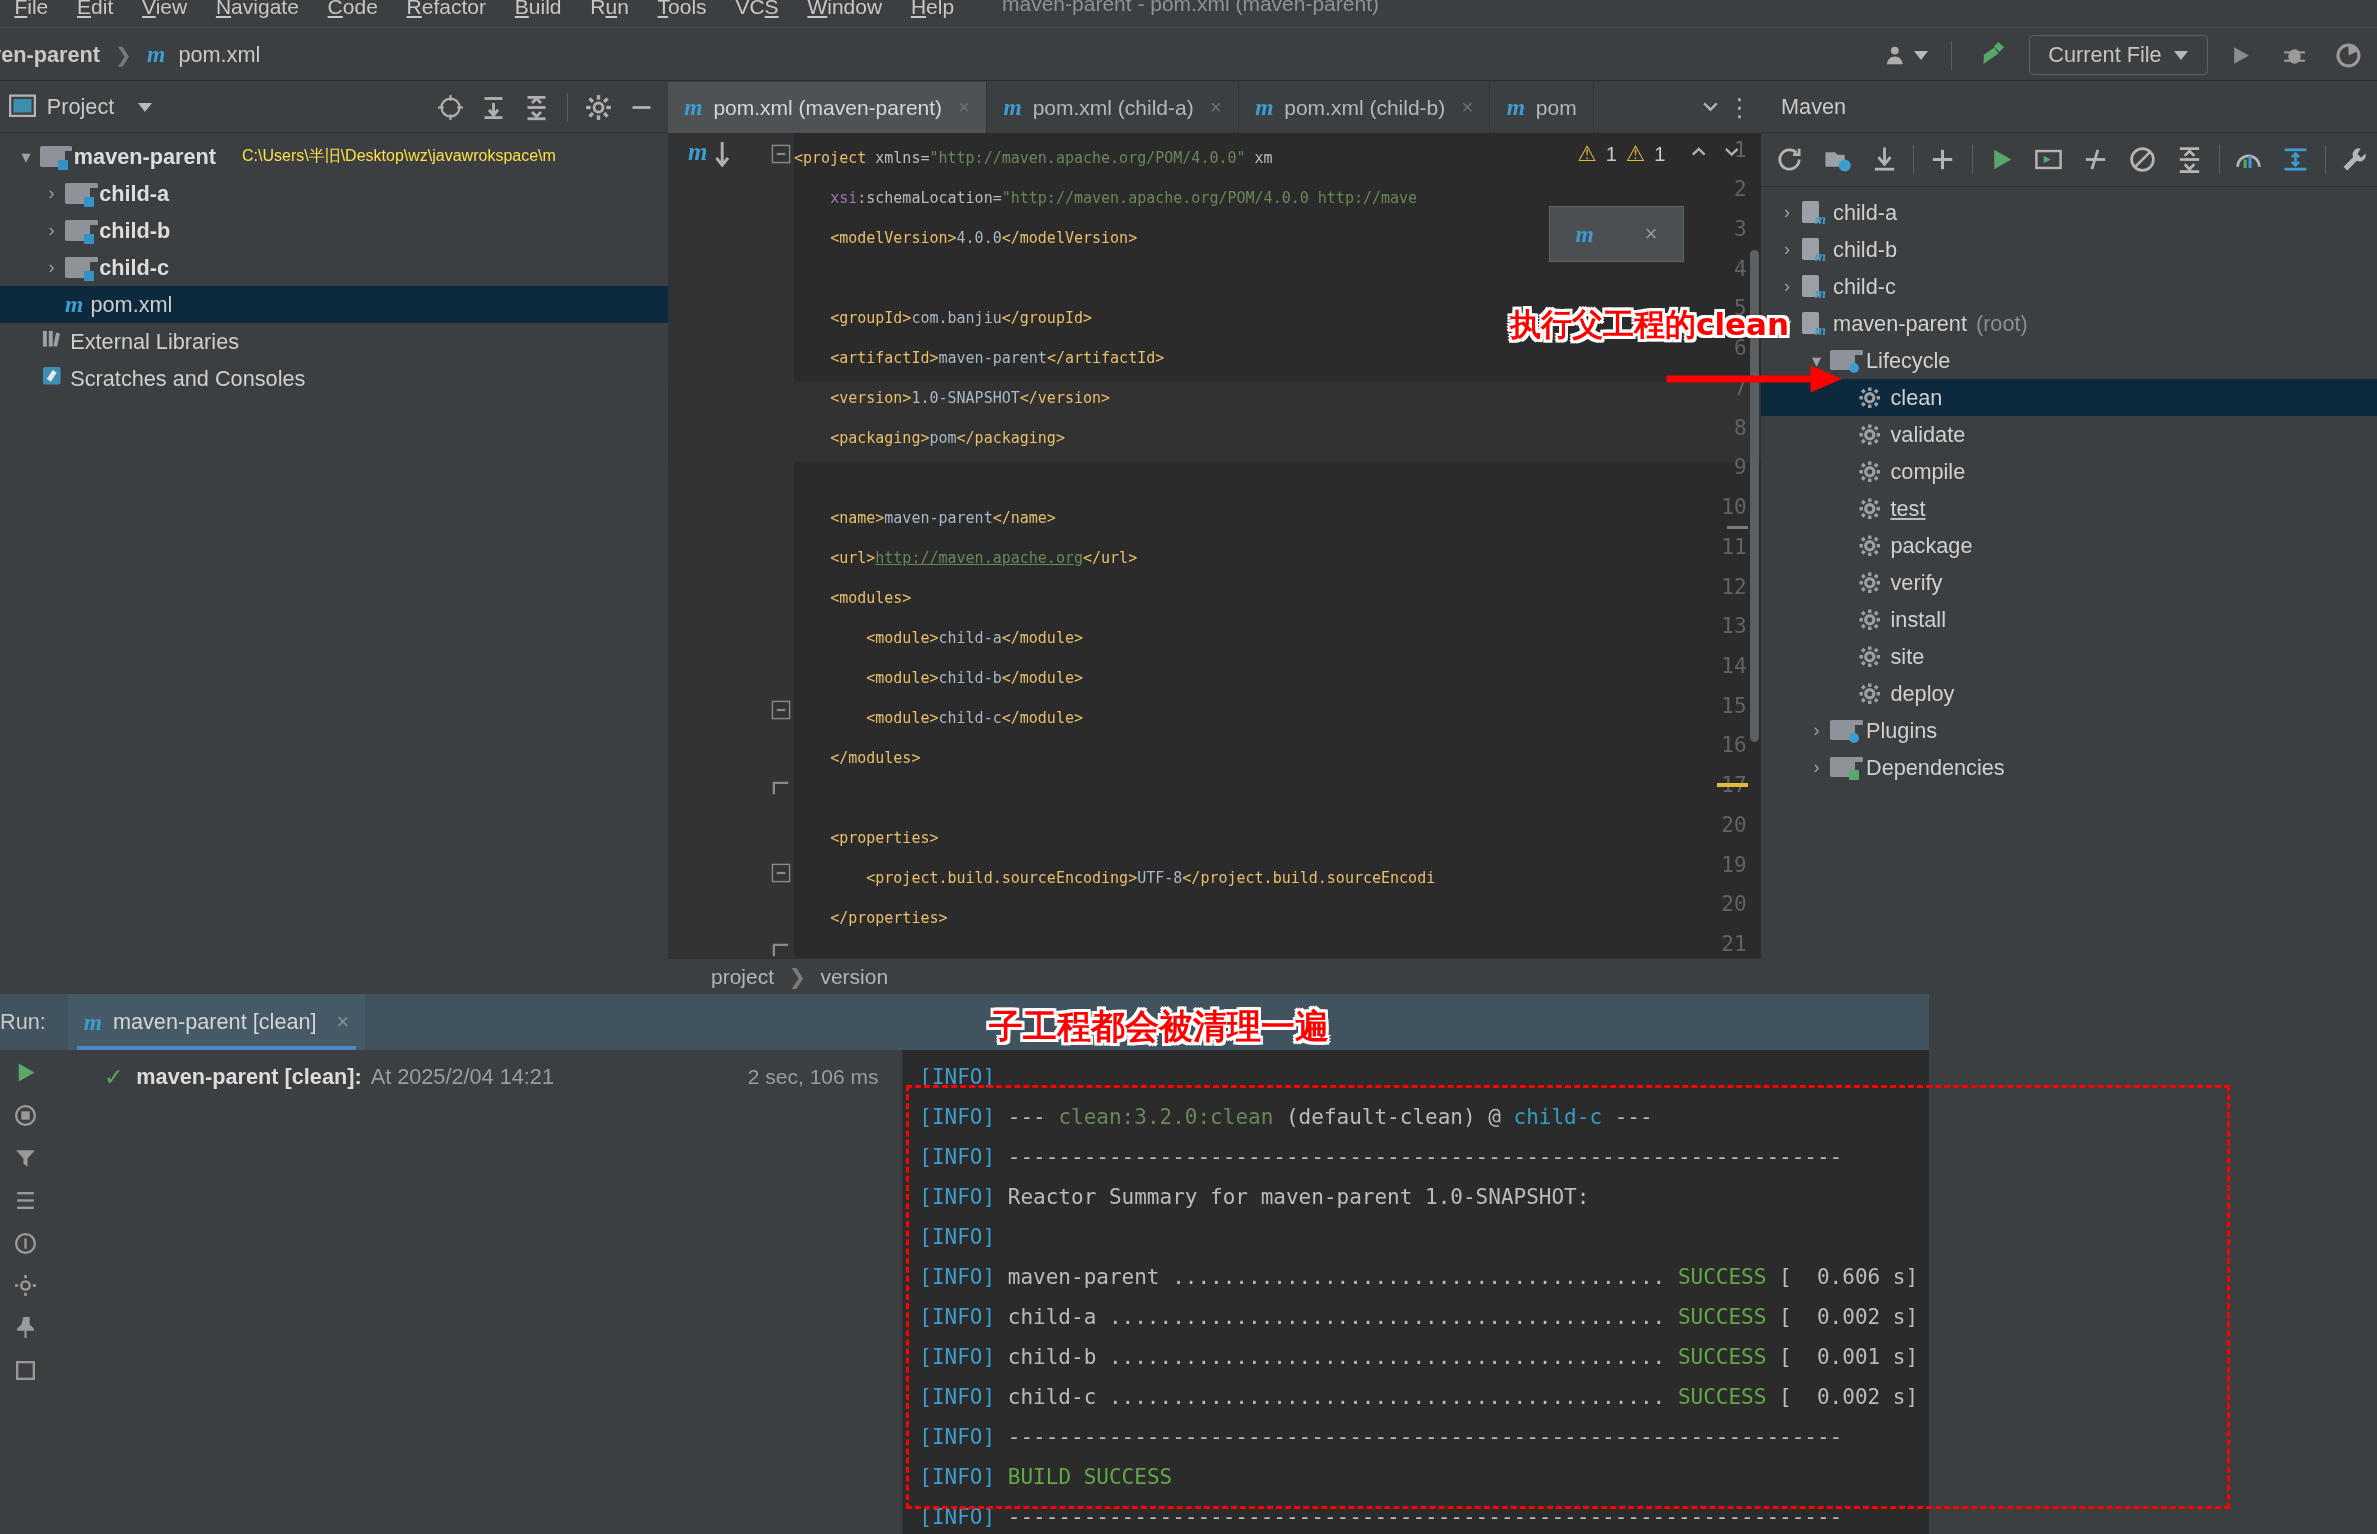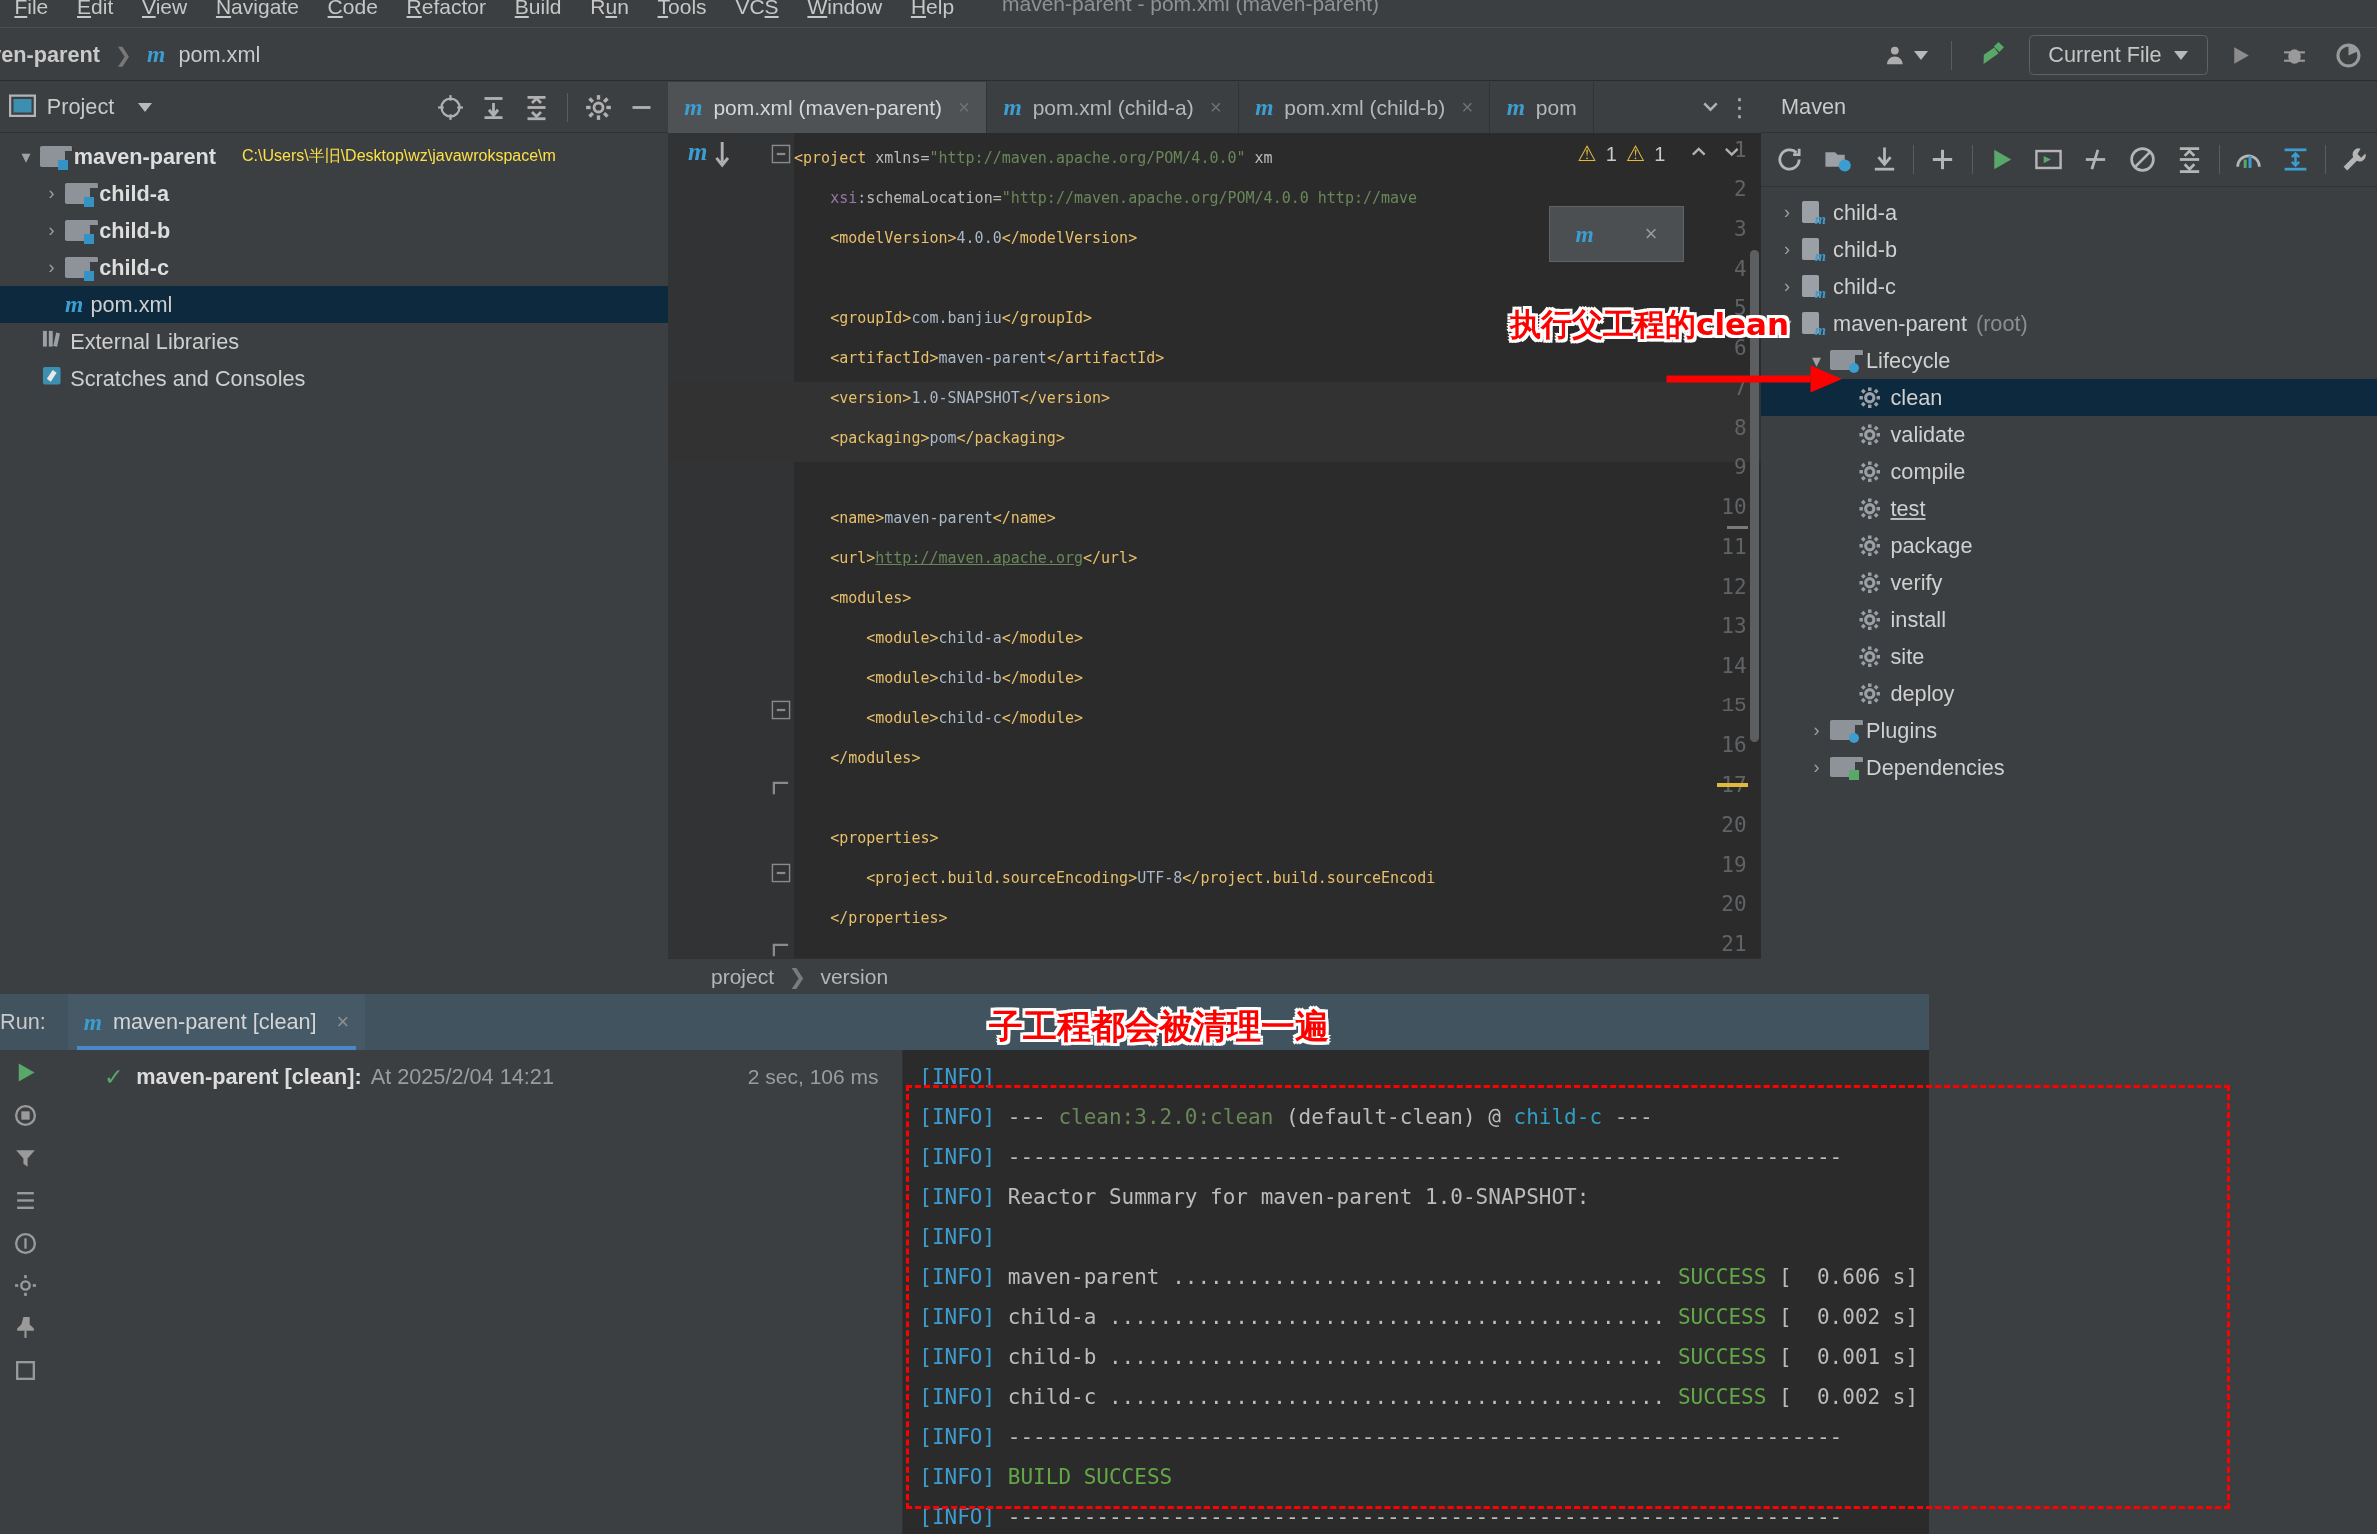--- a/index.html
+++ b/index.html
@@ -413,21 +413,21 @@
           <span class="lnum" style="top:163px;">5</span>
           <span class="lnum" style="top:203px;">6</span>
           <span class="lnum" style="top:243px;">7</span>
           <span class="lnum" style="top:283px;">8</span>
           <span class="lnum" style="top:322px;">9</span>
           <span class="lnum" style="top:362px;">10</span>
           <span class="lnum" style="top:402px;">11</span>
           <span class="lnum" style="top:442px;">12</span>
           <span class="lnum" style="top:481px;">13</span>
           <span class="lnum" style="top:521px;">14</span>
-          <span class="lnum" style="top:561px;font-family:Liberation Mono, monospace;">15</span>
+          <span class="lnum" style="top:561px;">15</span>
           <span class="lnum" style="top:600px;">16</span>
           <span class="lnum" style="top:640px;">17</span>
           <span class="lnum" style="top:680px;">20</span>
           <span class="lnum" style="top:720px;">19</span>
           <span class="lnum" style="top:759px;">20</span>
           <span class="lnum" style="top:799px;">21</span>
         </div>
       <div class="code" id="code-lines"><div><span class="tag">&lt;project</span> <span class="attr">xmlns=</span><span class="str">"http://maven.apache.org/POM/4.0.0"</span> <span class="attr">xm</span></div><div>    <span class="ns">xsi</span><span class="txt">:</span><span class="attr">schemaLocation=</span><span class="str">"http://maven.apache.org/POM/4.0.0 http://mave</span></div><div>    <span class="tag">&lt;modelVersion&gt;</span><span class="txt">4.0.0</span><span class="tag">&lt;/modelVersion&gt;</span></div><div>&nbsp;</div><div>    <span class="tag">&lt;groupId&gt;</span><span class="txt">com.banjiu</span><span class="tag">&lt;/groupId&gt;</span></div><div>    <span class="tag">&lt;artifactId&gt;</span><span class="txt">maven-parent</span><span class="tag">&lt;/artifactId&gt;</span></div><div>    <span class="tag">&lt;version&gt;</span><span class="txt">1.0-SNAPSHOT</span><span class="tag">&lt;/version&gt;</span></div><div>    <span class="tag">&lt;packaging&gt;</span><span class="txt">pom</span><span class="tag">&lt;/packaging&gt;</span></div><div>&nbsp;</div><div>    <span class="tag">&lt;name&gt;</span><span class="txt">maven-parent</span><span class="tag">&lt;/name&gt;</span></div><div>    <span class="tag">&lt;url&gt;</span><span class="lnk">http://maven.apache.org</span><span class="tag">&lt;/url&gt;</span></div><div>    <span class="tag">&lt;modules&gt;</span></div><div>        <span class="tag">&lt;module&gt;</span><span class="txt">child-a</span><span class="tag">&lt;/module&gt;</span></div><div>        <span class="tag">&lt;module&gt;</span><span class="txt">child-b</span><span class="tag">&lt;/module&gt;</span></div><div>        <span class="tag">&lt;module&gt;</span><span class="txt">child-c</span><span class="tag">&lt;/module&gt;</span></div><div>    <span class="tag">&lt;/modules&gt;</span></div><div>&nbsp;</div><div>    <span class="tag">&lt;properties&gt;</span></div><div>        <span class="tag">&lt;project.build.sourceEncoding&gt;</span><span class="txt">UTF-8</span><span class="tag">&lt;/project.build.sourceEncodi</span></div><div>    <span class="tag">&lt;/properties&gt;</span></div><div>&nbsp;</div></div>
 
       <div style="position:absolute;left:20px;top:5.4px;">

